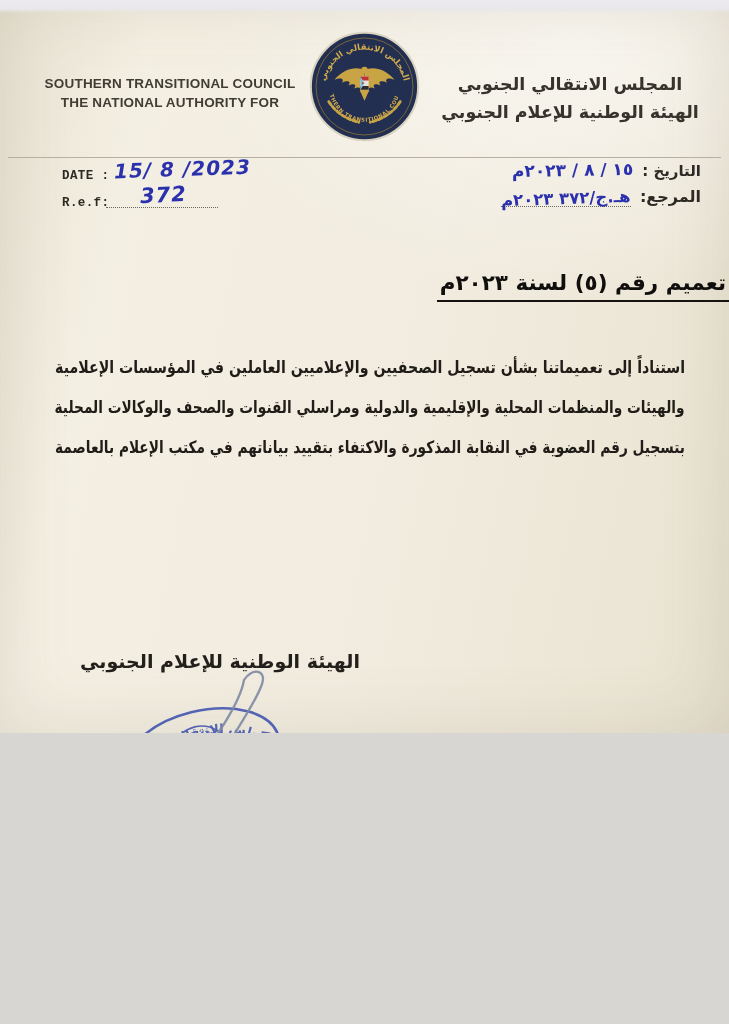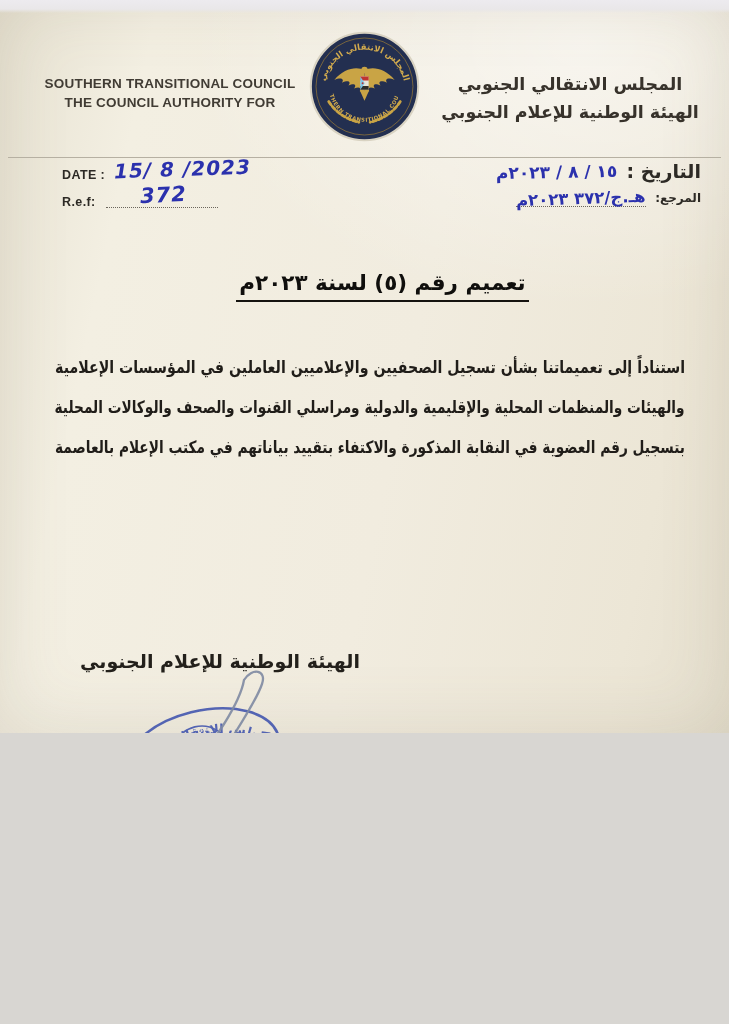--- a/index.html
+++ b/index.html
@@ -22,34 +22,34 @@
     font-weight:bold;font-size:13.5px;line-height:19px;color:#413c34;letter-spacing:.2px;
   }
   .ar-block{
     position:absolute;left:428px;top:70px;width:284px;text-align:center;direction:rtl;
     font-weight:bold;font-size:17.5px;line-height:28px;color:#37322b;
   }
   .logo{position:absolute;left:308px;top:30px;width:113px;height:113px;}
   .rule{position:absolute;left:8px;right:8px;top:157px;height:1px;background:#b6b0a2;}
   
   .meta-en{position:absolute;left:62px;top:164px;width:240px;color:#2d2a25;}
-  .meta-en .lbl{font-family:Liberation Sans, sans-serif;font-weight:bold;font-size:12.5px;letter-spacing:.4px;}
+  .meta-en .lbl{font-family:Liberation Mono, monospace;font-weight:bold;font-size:12.5px;letter-spacing:.4px;}
   .hand{color:#2b31ad;font-style:italic;font-weight:bold;}
   .en-date-val{position:absolute;left:52px;top:-7px;font-size:20px;letter-spacing:1px;transform:rotate(-2deg);}
   .meta-row{position:relative;height:27px;}
   .ref-dots{position:absolute;left:44px;top:16px;width:112px;border-bottom:1.6px dotted #6b665c;}
   .en-ref-val{position:absolute;left:78px;top:-8px;font-size:21px;letter-spacing:1px;transform:rotate(-3deg);}
   .meta-ar{position:absolute;right:28px;top:160px;width:250px;direction:rtl;text-align:right;color:#2d2a25;}
-  .meta-ar .lbl{font-weight:bold;font-size:19px;}
-  .meta-ar .lbl-sm{font-weight:bold;font-size:12px;margin-top:16px;}
+  .meta-ar .lbl{font-weight:bold;font-size:15px;}
+  .meta-ar .lbl-sm{font-weight:bold;font-size:16px;margin-top:16px;}
   .ar-date-val{display:inline-block;font-size:17px;font-style:normal;letter-spacing:1px;transform:rotate(-1deg);margin-right:4px;}
   .ar-ref-wrap{position:relative;display:inline-block;min-width:128px;border-bottom:1.6px dotted #6b665c;margin-right:4px;}
   .ar-ref-val{display:inline-block;font-size:16.5px;font-style:normal;letter-spacing:.5px;transform:rotate(-2deg);position:relative;top:2px;}
   
-  .title-wrap{position:absolute;left:0;right:0;top:270px;text-align:center;direction:rtl;margin-left:36px;}
+  .title-wrap{position:absolute;left:0;right:0;top:270px;direction:rtl;margin-left:36px;}
   .title-text{
     display:inline-block;font-weight:bold;font-size:21.5px;color:#100f0d;
     padding:0 3px 5px;border-bottom:2.6px solid #15130f;
   }
   
   .body-block{position:absolute;left:55px;top:347px;width:630px;direction:rtl;}
   .body-row{height:40px;line-height:40px;text-align:right;}
   .body-row span{
     display:inline-block;white-space:nowrap;font-weight:bold;font-size:17px;color:#201d19;
     transform-origin:right center;
@@ -66,21 +66,21 @@
   }
   svg text{font-family:"DejaVu Sans",sans-serif;}
 </style>
 </head>
 <body>
 
 <div class="page">
 
   <div class="en-block">
     <div>SOUTHERN TRANSITIONAL COUNCIL</div>
-    <div>THE COUNCIL AUTHORITY FOR</div>
+    <div>THE NATIONAL AUTHORITY FOR</div>
   </div>
 
   <div class="logo">
     <svg width="113" height="113" viewBox="0 0 120 120">
       <circle cx="60" cy="60" r="57" fill="#232f50" stroke="#d9d3c2" stroke-width="2.2"></circle>
       <circle cx="60" cy="60" r="51.5" fill="none" stroke="#b98e2f" stroke-width=".9" opacity=".65"></circle>
       <defs>
         <path id="logoTop" d="M 17 64 A 43 43 0 0 1 103 64"></path>
         <path id="logoBot" d="M 23 68 A 38 38 0 0 0 97 68"></path>
       </defs>

